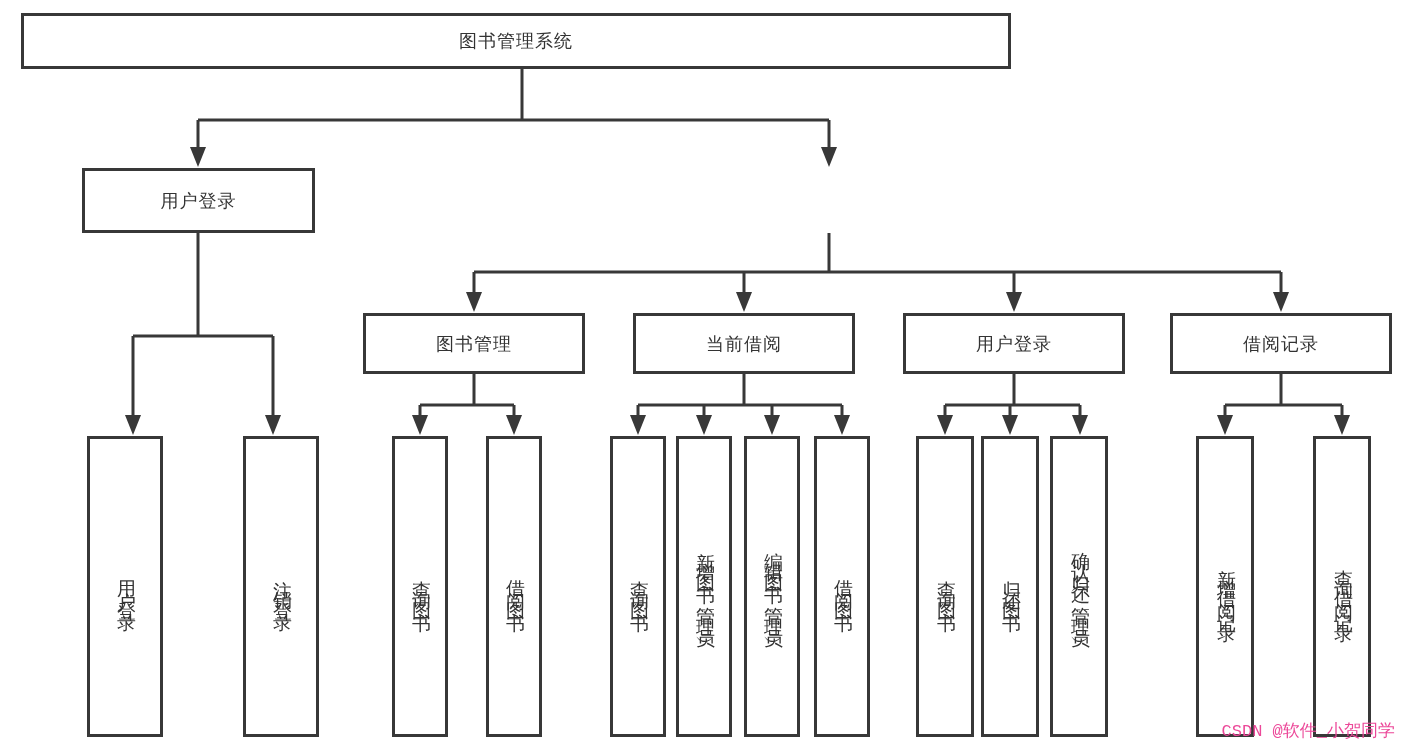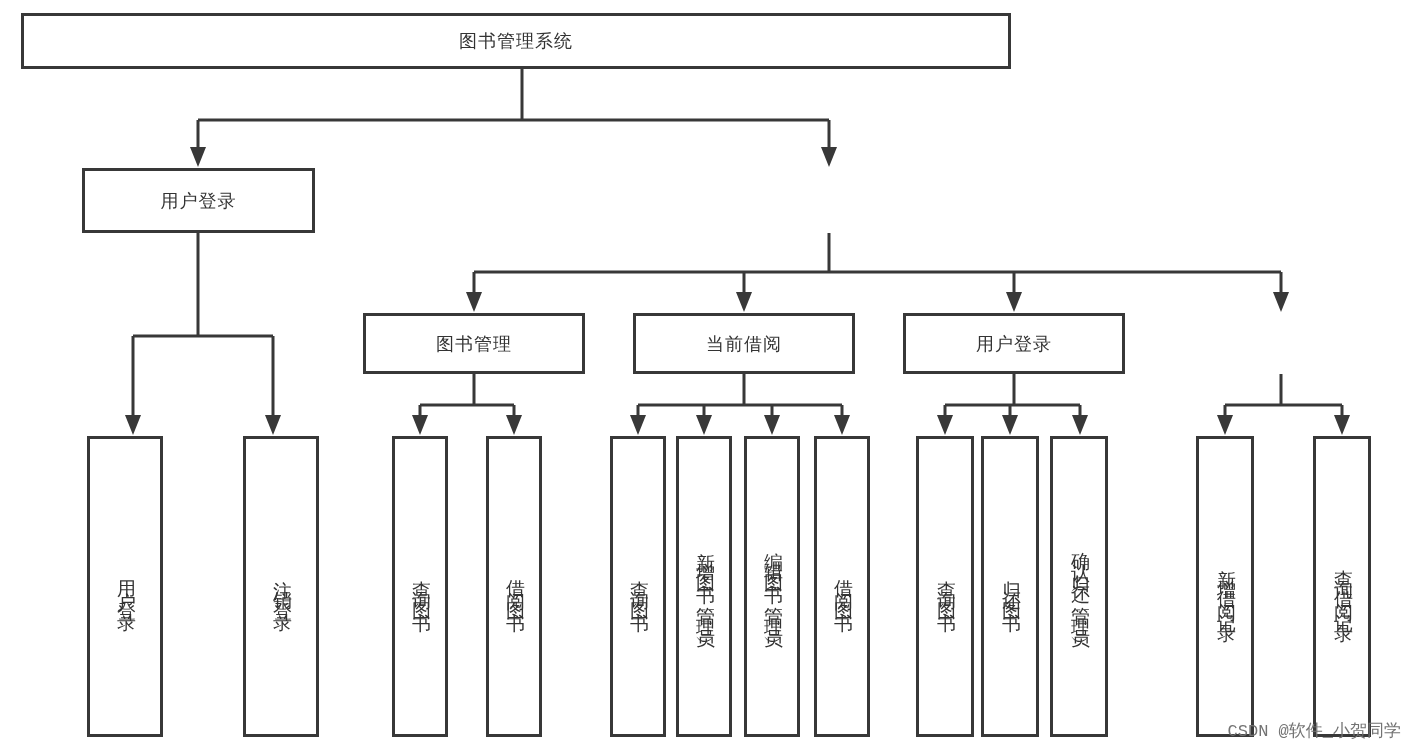--- a/index.html
+++ b/index.html
@@ -26,23 +26,23 @@
   .leaf .v-label{
     writing-mode:vertical-rl;
     text-orientation:mixed;
     font-size:19px;
     line-height:1;
     letter-spacing:11px;
     white-space:nowrap;
   }
   .watermark{
     position:absolute;
-    right:4px;bottom:4px;
+    right:10px;bottom:4px;
     font-size:17px;
-    color:#737373;
+    color:#ec4899;
     z-index:3;
     white-space:nowrap;
   }
 </style>
 </head>
 <body>
 
 <div id="canvas">
 
   <svg id="connectors" viewBox="0 0 1405 747" xmlns="http://www.w3.org/2000/svg">
@@ -94,20 +94,23 @@
 
   <div class="box" style="left:363px;top:313px;width:222px;height:61px">
     <span class="h-label">图书管理</span>
   </div>
   <div class="box" style="left:633px;top:313px;width:222px;height:61px">
     <span class="h-label">当前借阅</span>
   </div>
   <div class="box" style="left:903px;top:313px;width:222px;height:61px">
     <span class="h-label">用户登录</span>
   </div>
+  <div class="box" style="left:1170px;top:313px;width:222px;height:61px">
+    <span class="h-label">借阅记录</span>
+  </div>
 
   <div class="box leaf" style="left:87px;top:436px;width:76px;height:301px">
     <span class="v-label">用户登录</span>
   </div>
   <div class="box leaf" style="left:243px;top:436px;width:76px;height:301px">
     <span class="v-label">注销登录</span>
   </div>
 
   <div class="box leaf" style="left:392px;top:436px;width:56px;height:301px">
     <span class="v-label">查询图书</span>

